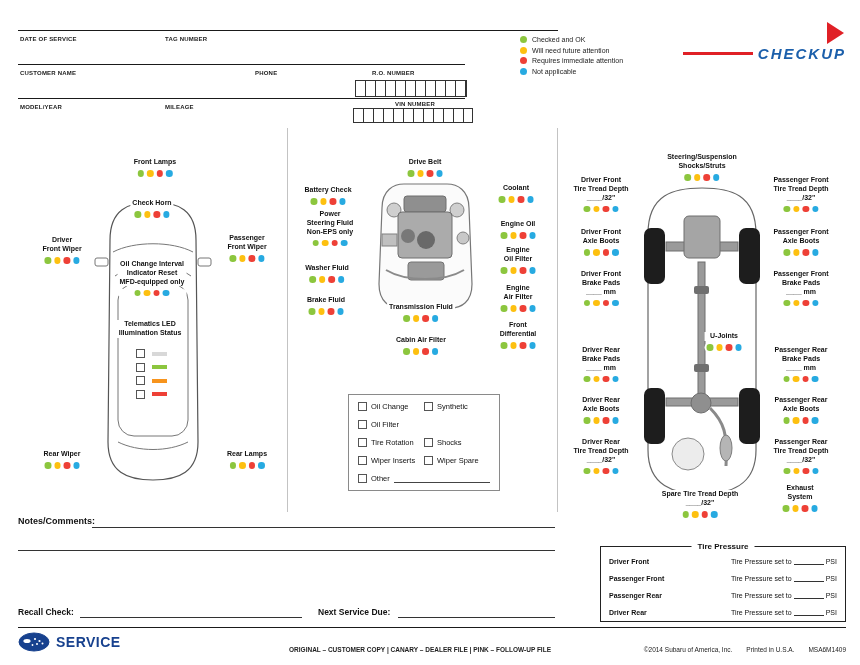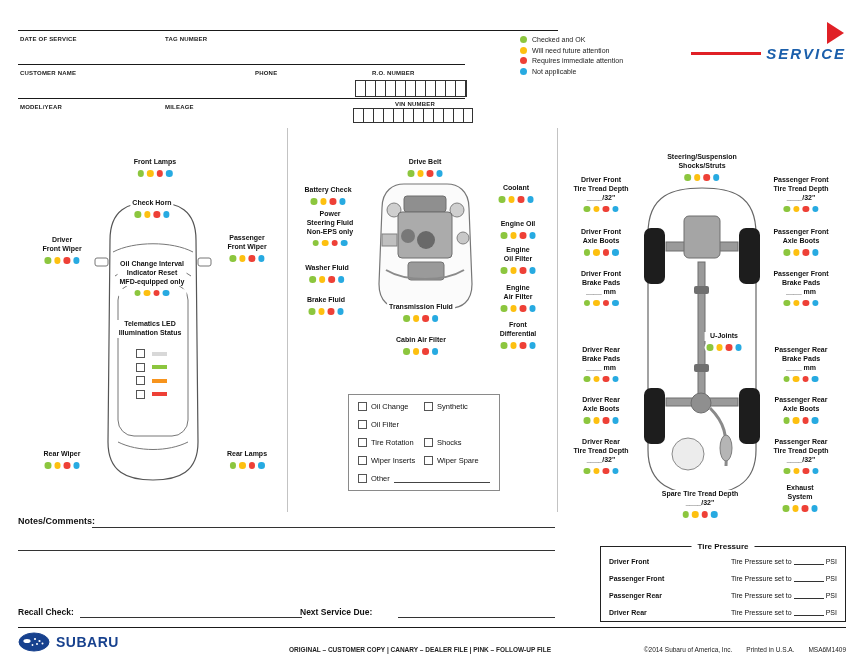--- a/index.html
+++ b/index.html
@@ -96,21 +96,21 @@
       <span class="legend-label">Not applicable</span>
     </div>
   </div>
 
   <div class="xlogo">
     <div class="x1">
       <span class="x-arrow"></span>
     </div>
     <div class="x2">
       <span class="x2-bar"></span>
-      <span class="x2-text">SERVICE</span>
+      <span class="x2-text">CHECKUP</span>
     </div>
   </div>
 
   <div class="vline" style="left:287px;top:128px;height:384px"></div>
   <div class="vline" style="left:557px;top:128px;height:384px"></div>
 
   <svg class="diagram" style="left:88px;top:196px" width="130" height="290" viewBox="0 0 130 290">
     <path d="M22,44 C22,14 40,6 65,6 C90,6 108,14 108,44 L110,246 C110,276 91,284 65,284 C39,284 20,276 20,246 Z" fill="#fff" stroke="#555" stroke-width="1.2"></path>
     <path d="M25,56 C46,45 84,45 105,56" fill="none" stroke="#777"></path>
     <path d="M27,80 C48,65 82,65 103,80" fill="none" stroke="#777"></path>
@@ -604,35 +604,35 @@
       <span class="tp-text">
         <span>Tire Pressure set to</span>
         <span class="tp-blank"></span>
         <span>PSI</span>
       </span>
     </div>
   </div>
 
   <span class="recall-label" style="left:18px;top:607px">Recall Check:</span>
   <div class="thinline" style="left:80px;top:617px;width:222px"></div>
-  <span class="recall-label" style="left:300px;top:607px">Next Service Due:</span>
+  <span class="recall-label" style="left:318px;top:607px">Next Service Due:</span>
   <div class="thinline" style="left:398px;top:617px;width:157px"></div>
 
   <div class="hline" style="left:18px;top:627px;width:828px"></div>
   <div class="subaru">
     <svg width="32" height="20" viewBox="0 0 32 20">
       <ellipse cx="16" cy="10" rx="15" ry="9" fill="#17418e" stroke="#17418e"></ellipse>
       <ellipse cx="9" cy="9" rx="3.6" ry="2" fill="#fff"></ellipse>
       <circle cx="17" cy="7" r="1.1" fill="#fff"></circle>
       <circle cx="21.5" cy="9" r="1.1" fill="#fff"></circle>
       <circle cx="24.5" cy="11.5" r="1" fill="#fff"></circle>
       <circle cx="19" cy="12" r="1" fill="#fff"></circle>
       <circle cx="14.5" cy="13" r="0.9" fill="#fff"></circle>
     </svg>
-    <span class="subaru-text">SUBARU</span>
+    <span class="subaru-text">SERVICE</span>
   </div>
   <div class="dist">ORIGINAL – CUSTOMER COPY  |  CANARY – DEALER FILE  |  PINK – FOLLOW-UP FILE</div>
   <div class="colophon">
     <span>©2014 Subaru of America, Inc.</span>
     <span>Printed in U.S.A.</span>
     <span>MSA6M1409</span>
   </div>
 
 </div>
 

